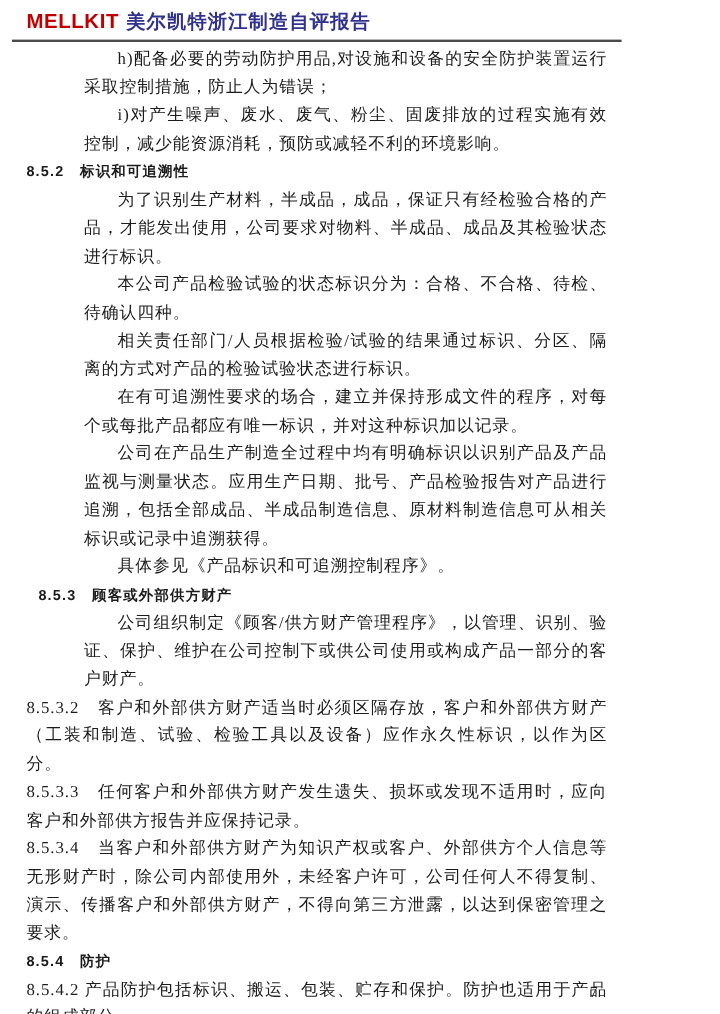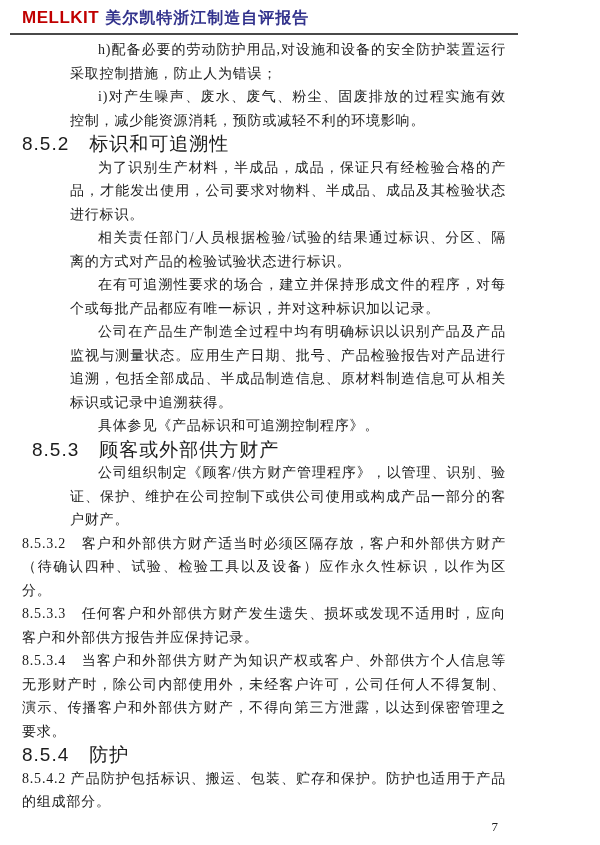--- a/index.html
+++ b/index.html
@@ -42,22 +42,22 @@
     margin:0;
     font-size:14px;
     line-height:23.5px;
     text-align:justify;
     text-justify:inter-ideograph;
     letter-spacing:0.8px;
   }
   .indent{ text-indent:2em;margin-left:48px; }
   .heading{
     font-family:"Liberation Sans","DejaVu Sans",sans-serif;
-    font-weight:400;
-    font-size:19px;
+    font-weight:700;
+    font-size:12px;
     letter-spacing:1px;
   }
   .heading-shift{ padding-left:10px; }
   .page-number{
     position:absolute;
     right:30px;
     bottom:10px;
     font-size:13px;
     color:#1c1c1c;
   }
@@ -69,27 +69,28 @@
 
   <div class="header">
     <span class="brand">MELLKIT</span><span class="doc-title">美尔凯特浙江制造自评报告</span>
   </div>
 
   <div class="content">
     <p class="p indent">h)配备必要的劳动防护用品,对设施和设备的安全防护装置运行采取控制措施，防止人为错误；</p>
     <p class="p indent">i)对产生噪声、废水、废气、粉尘、固废排放的过程实施有效控制，减少能资源消耗，预防或减轻不利的环境影响。</p>
     <p class="p heading">8.5.2　标识和可追溯性</p>
     <p class="p indent">为了识别生产材料，半成品，成品，保证只有经检验合格的产品，才能发出使用，公司要求对物料、半成品、成品及其检验状态进行标识。</p>
+    <p class="p indent">本公司产品检验试验的状态标识分为：合格、不合格、待检、待确认四种。</p>
     <p class="p indent">相关责任部门/人员根据检验/试验的结果通过标识、分区、隔离的方式对产品的检验试验状态进行标识。</p>
     <p class="p indent">在有可追溯性要求的场合，建立并保持形成文件的程序，对每个或每批产品都应有唯一标识，并对这种标识加以记录。</p>
     <p class="p indent">公司在产品生产制造全过程中均有明确标识以识别产品及产品监视与测量状态。应用生产日期、批号、产品检验报告对产品进行追溯，包括全部成品、半成品制造信息、原材料制造信息可从相关标识或记录中追溯获得。</p>
     <p class="p indent">具体参见《产品标识和可追溯控制程序》。</p>
     <p class="p heading heading-shift">8.5.3　顾客或外部供方财产</p>
     <p class="p indent">公司组织制定《顾客/供方财产管理程序》，以管理、识别、验证、保护、维护在公司控制下或供公司使用或构成产品一部分的客户财产。</p>
-    <p class="p">8.5.3.2　客户和外部供方财产适当时必须区隔存放，客户和外部供方财产（待确认四种、试验、检验工具以及设备）应作永久性标识，以作为区分。</p>
+    <p class="p">8.5.3.2　客户和外部供方财产适当时必须区隔存放，客户和外部供方财产（工装和制造、试验、检验工具以及设备）应作永久性标识，以作为区分。</p>
     <p class="p">8.5.3.3　任何客户和外部供方财产发生遗失、损坏或发现不适用时，应向客户和外部供方报告并应保持记录。</p>
     <p class="p">8.5.3.4　当客户和外部供方财产为知识产权或客户、外部供方个人信息等无形财产时，除公司内部使用外，未经客户许可，公司任何人不得复制、演示、传播客户和外部供方财产，不得向第三方泄露，以达到保密管理之要求。</p>
     <p class="p heading">8.5.4　防护</p>
     <p class="p">8.5.4.2 产品防护包括标识、搬运、包装、贮存和保护。防护也适用于产品的组成部分。</p>
   </div>
 
   <div class="page-number">7</div>
 
 </div>
 

